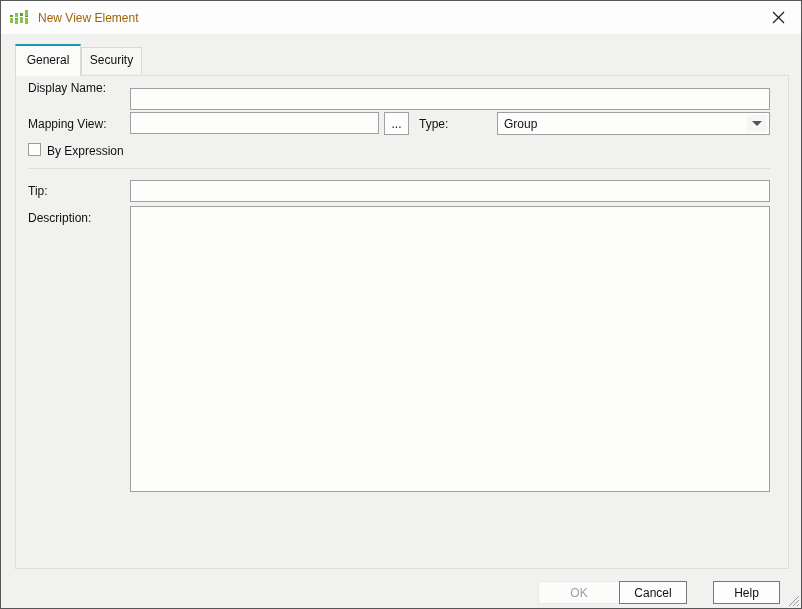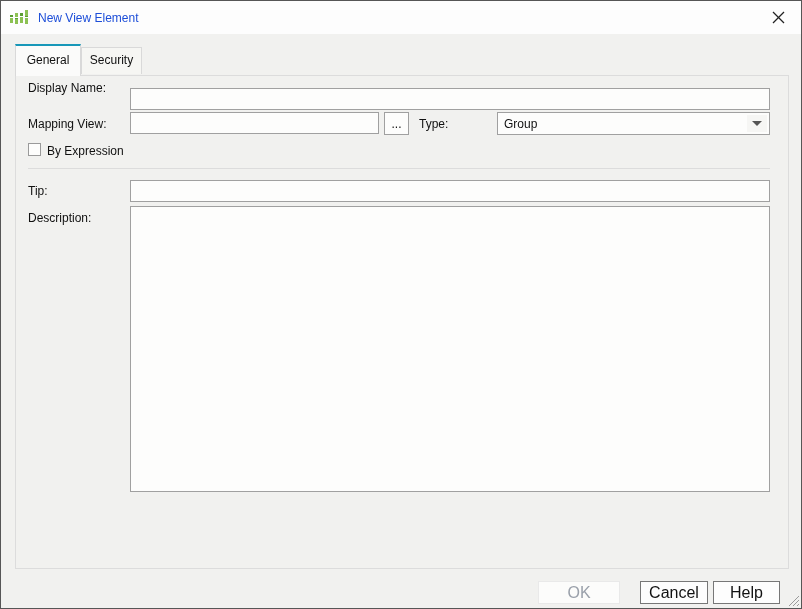--- a/index.html
+++ b/index.html
@@ -16,21 +16,21 @@
     overflow: hidden;
   }
 
   
   .titlebar {
     position: absolute; top: 0; left: 0; right: 0; height: 33px;
     background: #fdfdfd;
     display: flex; align-items: center;
   }
   .app-icon { margin-left: 8px; width: 20px; height: 20px; display: inline-block; }
-  .title-text { margin-left: 9px; color: #1d4ed8; }
+  .title-text { margin-left: 9px; color: #a16207; }
   .close-btn {
     position: absolute; top: 4px; right: 8px;
     width: 30px; height: 25px;
     display: flex; align-items: center; justify-content: center;
     cursor: default;
   }
 
   
   .tab {
     position: absolute;
@@ -104,21 +104,21 @@
     background: #fdfdfc;
   }
   .separator { position: absolute; height: 1px; background: #dcdcdc; }
 
   
   .btn {
     position: absolute; height: 23px;
     border: 1px solid #777;
     background: #fdfdfd;
     font-family: "Liberation Sans", sans-serif;
-    font-size: 16px; color: #111;
+    font-size: 12px; color: #111;
     text-align: center; line-height: 20px;
   }
   .btn-disabled {
     border: 1px solid #e9e9e9;
     background: #fcfcfb;
     color: #9aa0aa;
   }
 
   .resize-grip { position: absolute; right: 2px; bottom: 2px; width: 13px; height: 13px; }
 </style>
@@ -185,21 +185,21 @@
     <div class="separator" style="left:12px; top:92px; width:742px;"></div>
 
     <span class="field-label" style="top:108px;">Tip:</span>
     <input class="textbox" style="left: 114px; top: 104px; width: 640px;" type="text" value="">
 
     <span class="field-label" style="top:135px;">Description:</span>
     <textarea class="textarea-box" style="left: 114px; top: 130px; width: 640px; height: 286px;"></textarea>
   </div>
 
   <button class="btn btn-disabled" style="left:537px; top:580px; width:82px;" disabled="">OK</button>
-  <button class="btn" style="left:639px; top:580px; width:68px;">Cancel</button>
+  <button class="btn" style="left:618px; top:580px; width:68px;">Cancel</button>
   <button class="btn" style="left:712px; top:580px; width:67px;">Help</button>
 
   <div class="resize-grip">
     <svg width="13" height="13" viewBox="0 0 13 13">
       <line x1="3" y1="13" x2="13" y2="3" stroke="#9a9a9a" stroke-width="1"></line>
       <line x1="7" y1="13" x2="13" y2="7" stroke="#9a9a9a" stroke-width="1"></line>
       <line x1="11" y1="13" x2="13" y2="11" stroke="#9a9a9a" stroke-width="1"></line>
     </svg>
   </div>
 

